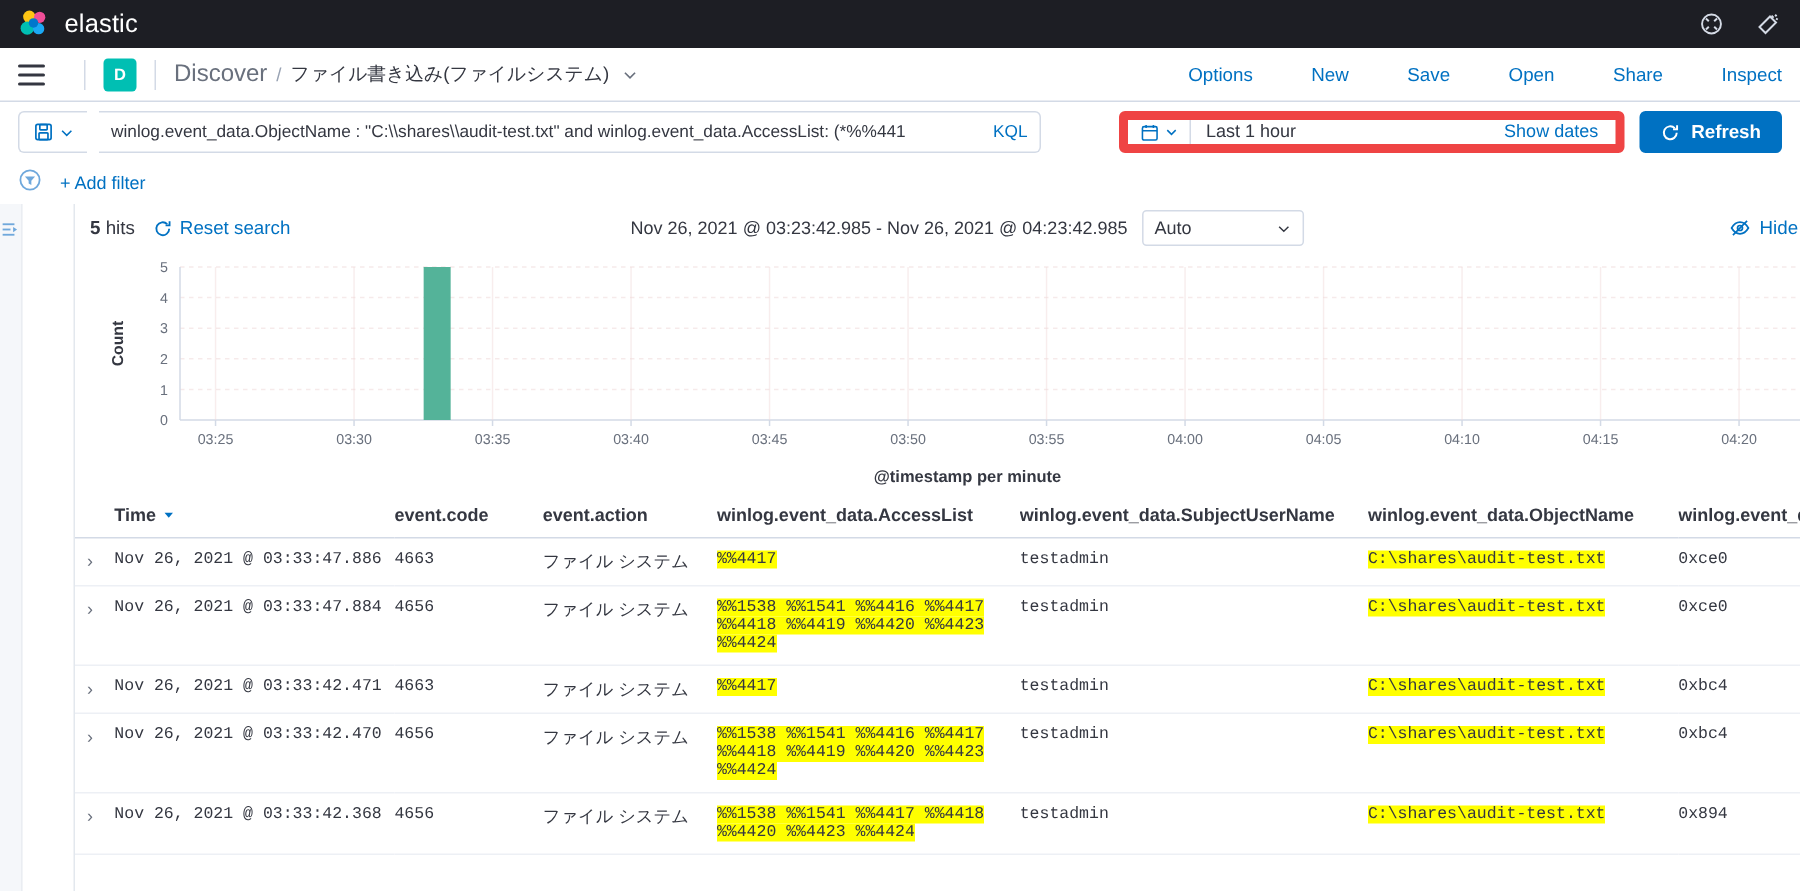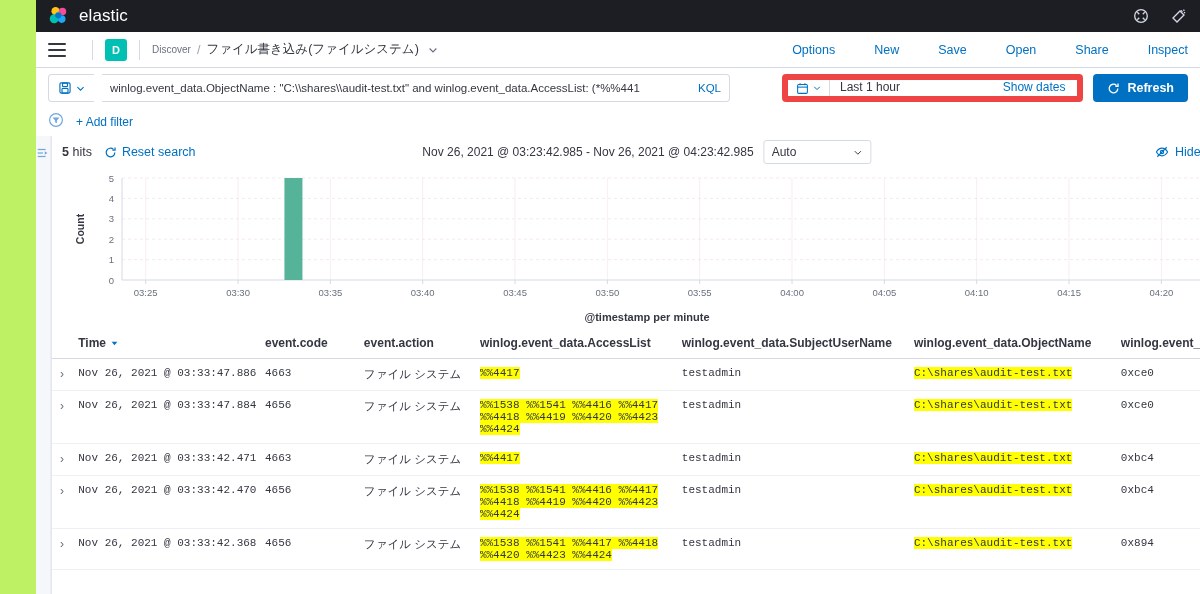--- a/index.html
+++ b/index.html
@@ -2,21 +2,21 @@
 <html><head>
 <meta charset="utf-8">
 <style>
   * { box-sizing: border-box; margin: 0; padding: 0; }
   html, body {
     width: 1200px; height: 594px;
     font-family: "Liberation Sans", sans-serif;
     background: #ffffff;
     overflow: hidden;
   }
-  .app { width: 1200px; height: 594px; position: relative; background:#bef264;padding-left:36px; }
+  .app { width: 1200px; height: 594px; position: relative; background:#3b82f6; }
 
   
   .topnav {
     height: 32px; background: #1D1E24; display: flex; align-items: center;
     padding: 0 12px; position: relative;
   }
   .brand { display: flex; align-items: center; gap: 9px; }
   .brand-logo { width: 22px; height: 22px; position: relative; }
   .brand-text { color: #fff; font-size: 17px; letter-spacing: .1px; }
   .global-search {
@@ -37,21 +37,21 @@
     height: 36px; background: #fff; border-bottom: 1px solid #D3DAE6;
     display: flex; align-items: center; padding: 0 12px; gap: 0;
   }
   .burger { width: 18px; height: 14px; display: flex; flex-direction: column; justify-content: space-between; cursor: pointer; margin-right: 14px;}
   .burger span { display: block; height: 2px; background: #343741; border-radius: 1px; }
   .bc-sep { width: 1px; height: 20px; background: #D3DAE6; margin: 0 12px; }
   .space-badge {
     width: 22px; height: 22px; background: #00BFB3; color: #fff; border-radius: 3px;
     display: flex; align-items: center; justify-content: center; font-size: 11px; font-weight: 700;
   }
-  .bc-link { color: #69707D; font-size: 10px; cursor: pointer; }
+  .bc-link { color: #69707D; font-size: 16px; cursor: pointer; }
   .bc-slash { color: #98A2B3; margin: 0 6px; font-size: 12.5px; }
   .bc-current { color: #343741; font-size: 12.5px; font-weight: 400; }
   .bc-caret { margin-left: 8px; color: #69707D; display:inline-flex; }
   .bc-right { margin-left: auto; display: flex; align-items: center; gap: 39px; }
   .bc-action { color: #0071C2; font-size: 12.5px; cursor: pointer; }
 
   
   .querybar {
     height: 40px; display: flex; align-items: center; padding: 0 12px; gap: 8px; background:#fff;
   }
@@ -78,21 +78,21 @@
     height: 28px; background: #0071C2; color: #fff; border-radius: 4px; font-size: 12.5px;
     display: flex; align-items: center; gap: 7px; padding: 0 14px; cursor: pointer; font-weight: 600;
     margin-left: 2px;
   }
 
   
   .filterbar { height: 28px; display: flex; align-items: center; padding: 0 12px; gap: 12px; background:#fff; }
   .add-filter { color: #0071C2; font-size: 12px; cursor: pointer; }
 
   
-  .main { display: flex; height: calc(594px - 32px - 36px - 40px - 28px); background:#fff; }
+  .main { display: flex; height: calc(594px - 32px - 36px - 40px - 28px); background:#fff;gap:34px; }
   .side-rail { width: 21px; background: #F5F7FA; border-right:1px solid #EAEDF2; padding-top: 10px; display:flex; justify-content:center; }
   .content { flex: 1; border-left: 1px solid #E3E8EE; display: flex; flex-direction: column; }
 
   .hits-row {
     height: 32px; display: flex; align-items: center; padding: 0 10px; gap: 12px; position: relative;
   }
   .hits-count { font-size: 12.5px; color: #343741; }
   .hits-count b { font-weight: 700; }
   .reset-search { color: #0071C2; font-size: 12.5px; display: flex; align-items: center; gap: 5px; cursor: pointer; }
   .chart-range {

